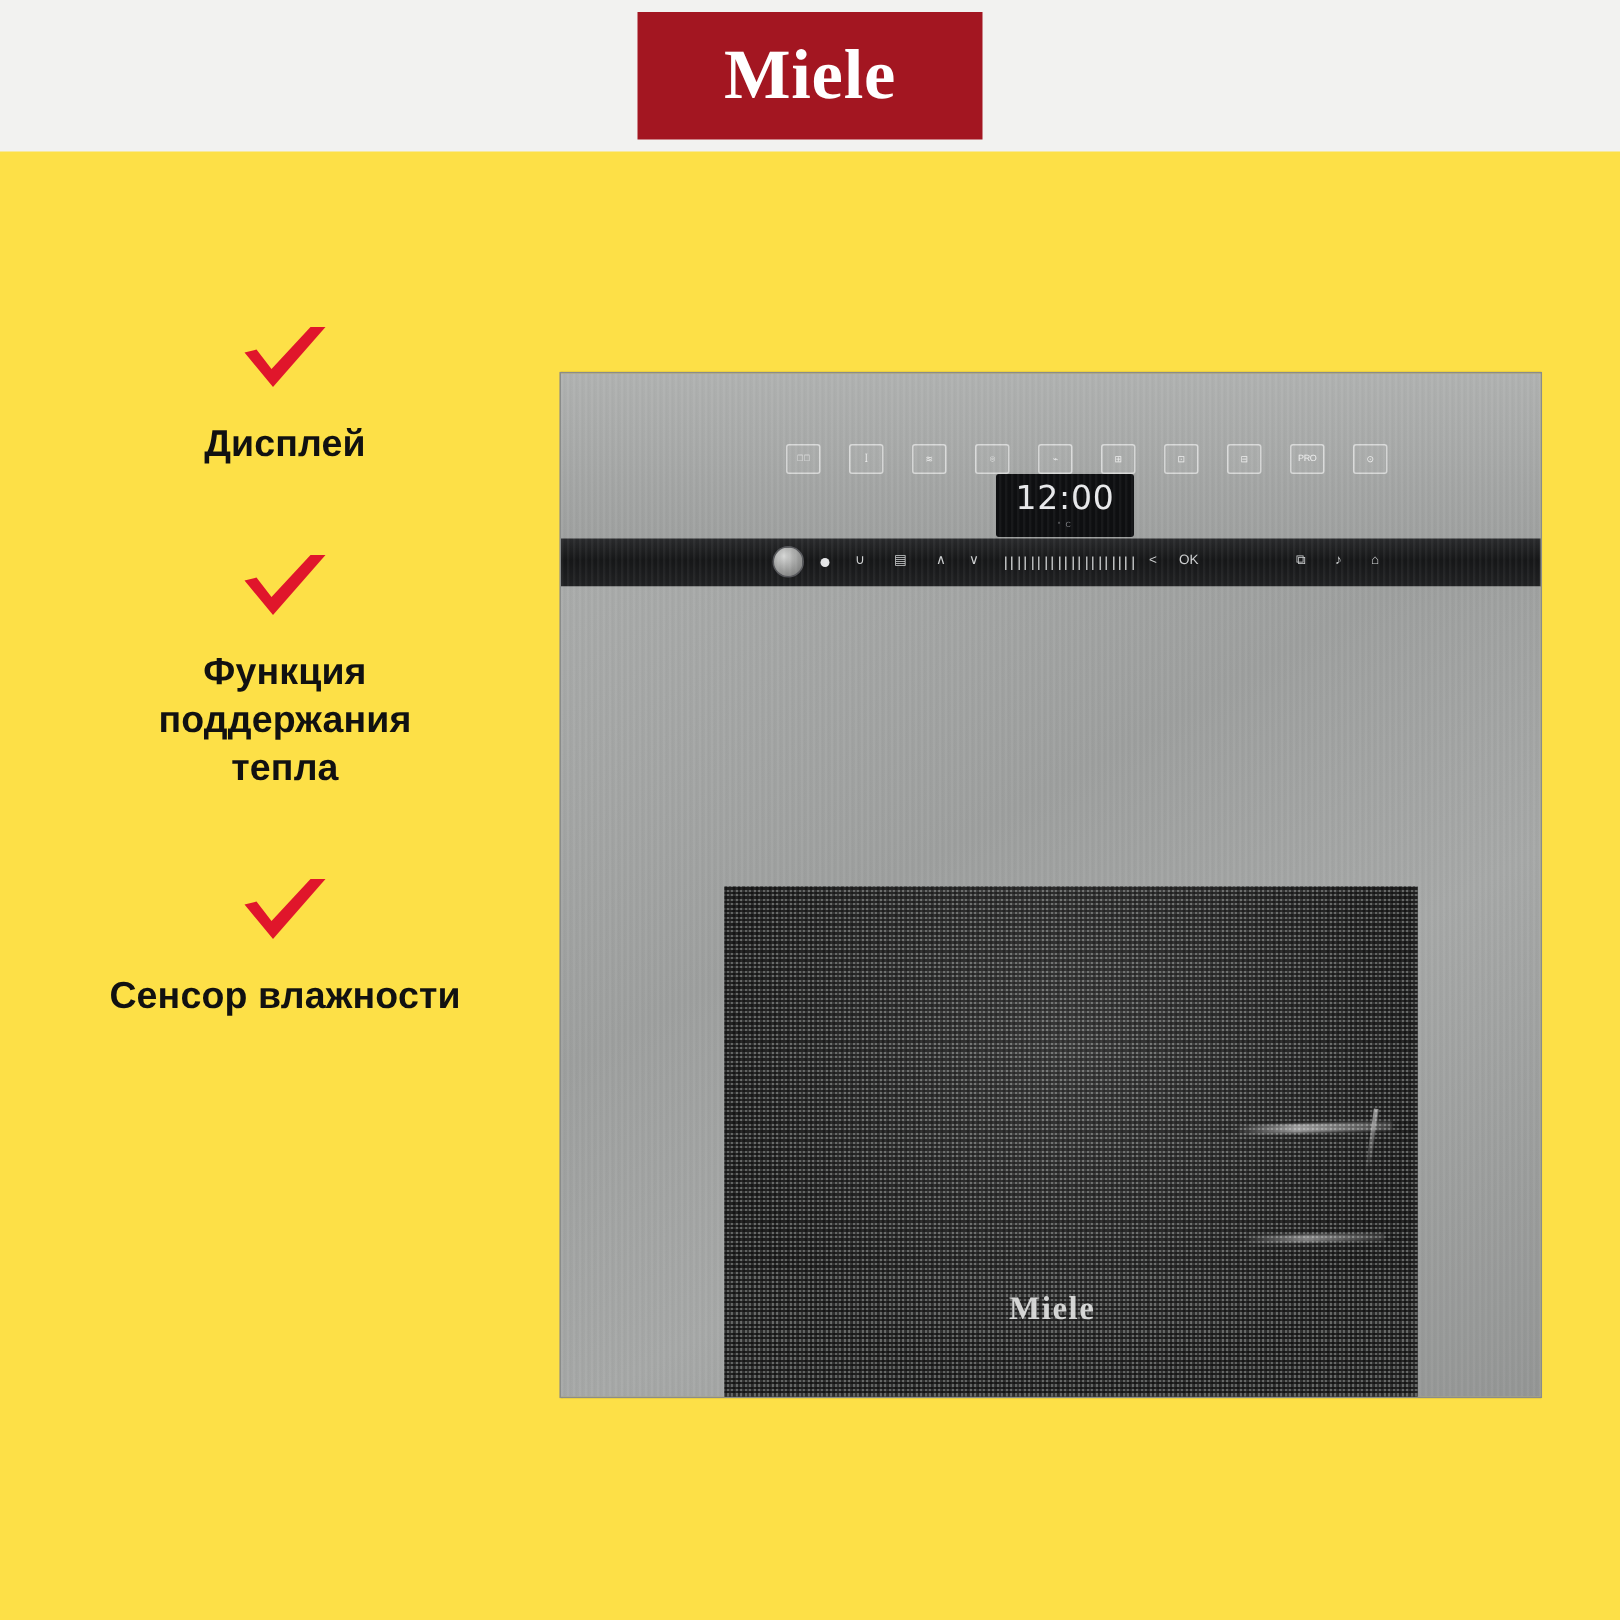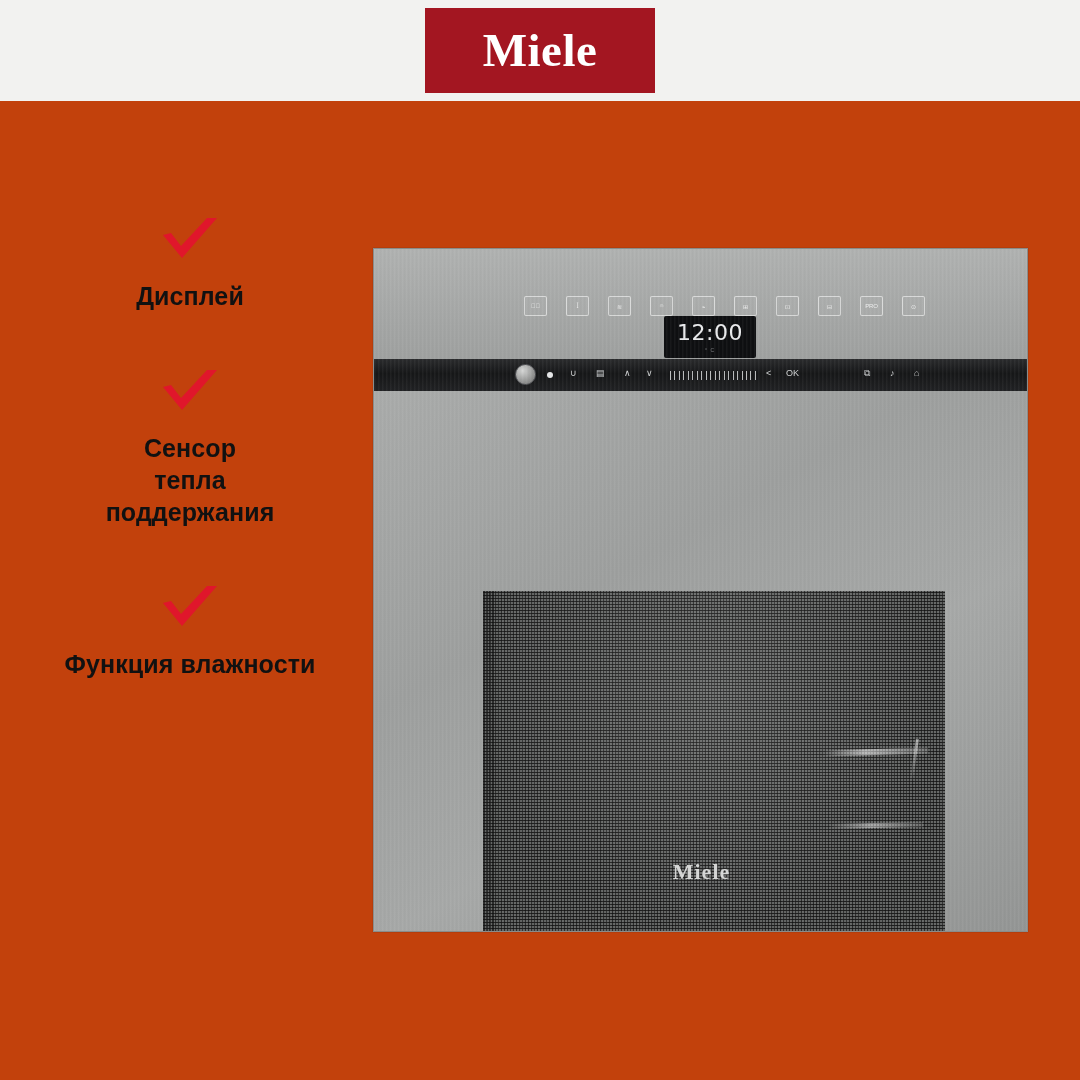--- a/index.html
+++ b/index.html
@@ -6,21 +6,21 @@
   html, body {
     margin: 0; padding: 0;
     width: 1080px; height: 1080px;
     background: #ffffff;
     font-family: "Liberation Sans", sans-serif;
     overflow: hidden;
   }
   #page {
     position: relative;
     width: 1080px; height: 1080px;
-    background: #c2410c;
+    background: #fde047;
   }
 
   
   .top-band {
     position: absolute;
     left: 0; top: 0;
     width: 1080px; height: 101px;
     background: #f2f2f0;
   }
   .brand-logo {
@@ -266,30 +266,30 @@
       <svg class="check-icon" viewBox="0 0 62 48">
         <path d="M4 19 L23 42 L58 2 L48 2 L22 30 L12 17 Z" fill="#e0162b"></path>
       </svg>
       <span class="feature-label">Дисплей</span>
     </div>
 
     <div class="feature f2">
       <svg class="check-icon" viewBox="0 0 62 48">
         <path d="M4 19 L23 42 L58 2 L48 2 L22 30 L12 17 Z" fill="#e0162b"></path>
       </svg>
-      <span class="feature-label">Сенсор</span>
+      <span class="feature-label">Функция</span>
+      <span class="feature-label">поддержания</span>
       <span class="feature-label">тепла</span>
-      <span class="feature-label">поддержания</span>
     </div>
 
     <div class="feature f3">
       <svg class="check-icon" viewBox="0 0 62 48">
         <path d="M4 19 L23 42 L58 2 L48 2 L22 30 L12 17 Z" fill="#e0162b"></path>
       </svg>
-      <span class="feature-label">Функция влажности</span>
+      <span class="feature-label">Сенсор влажности</span>
     </div>
 
   </div>
 
   <div class="oven">
 
     <div class="control-panel">
 
       <div class="sensor-row">
         <div class="sensor-key">ꟾ⃝</div>

